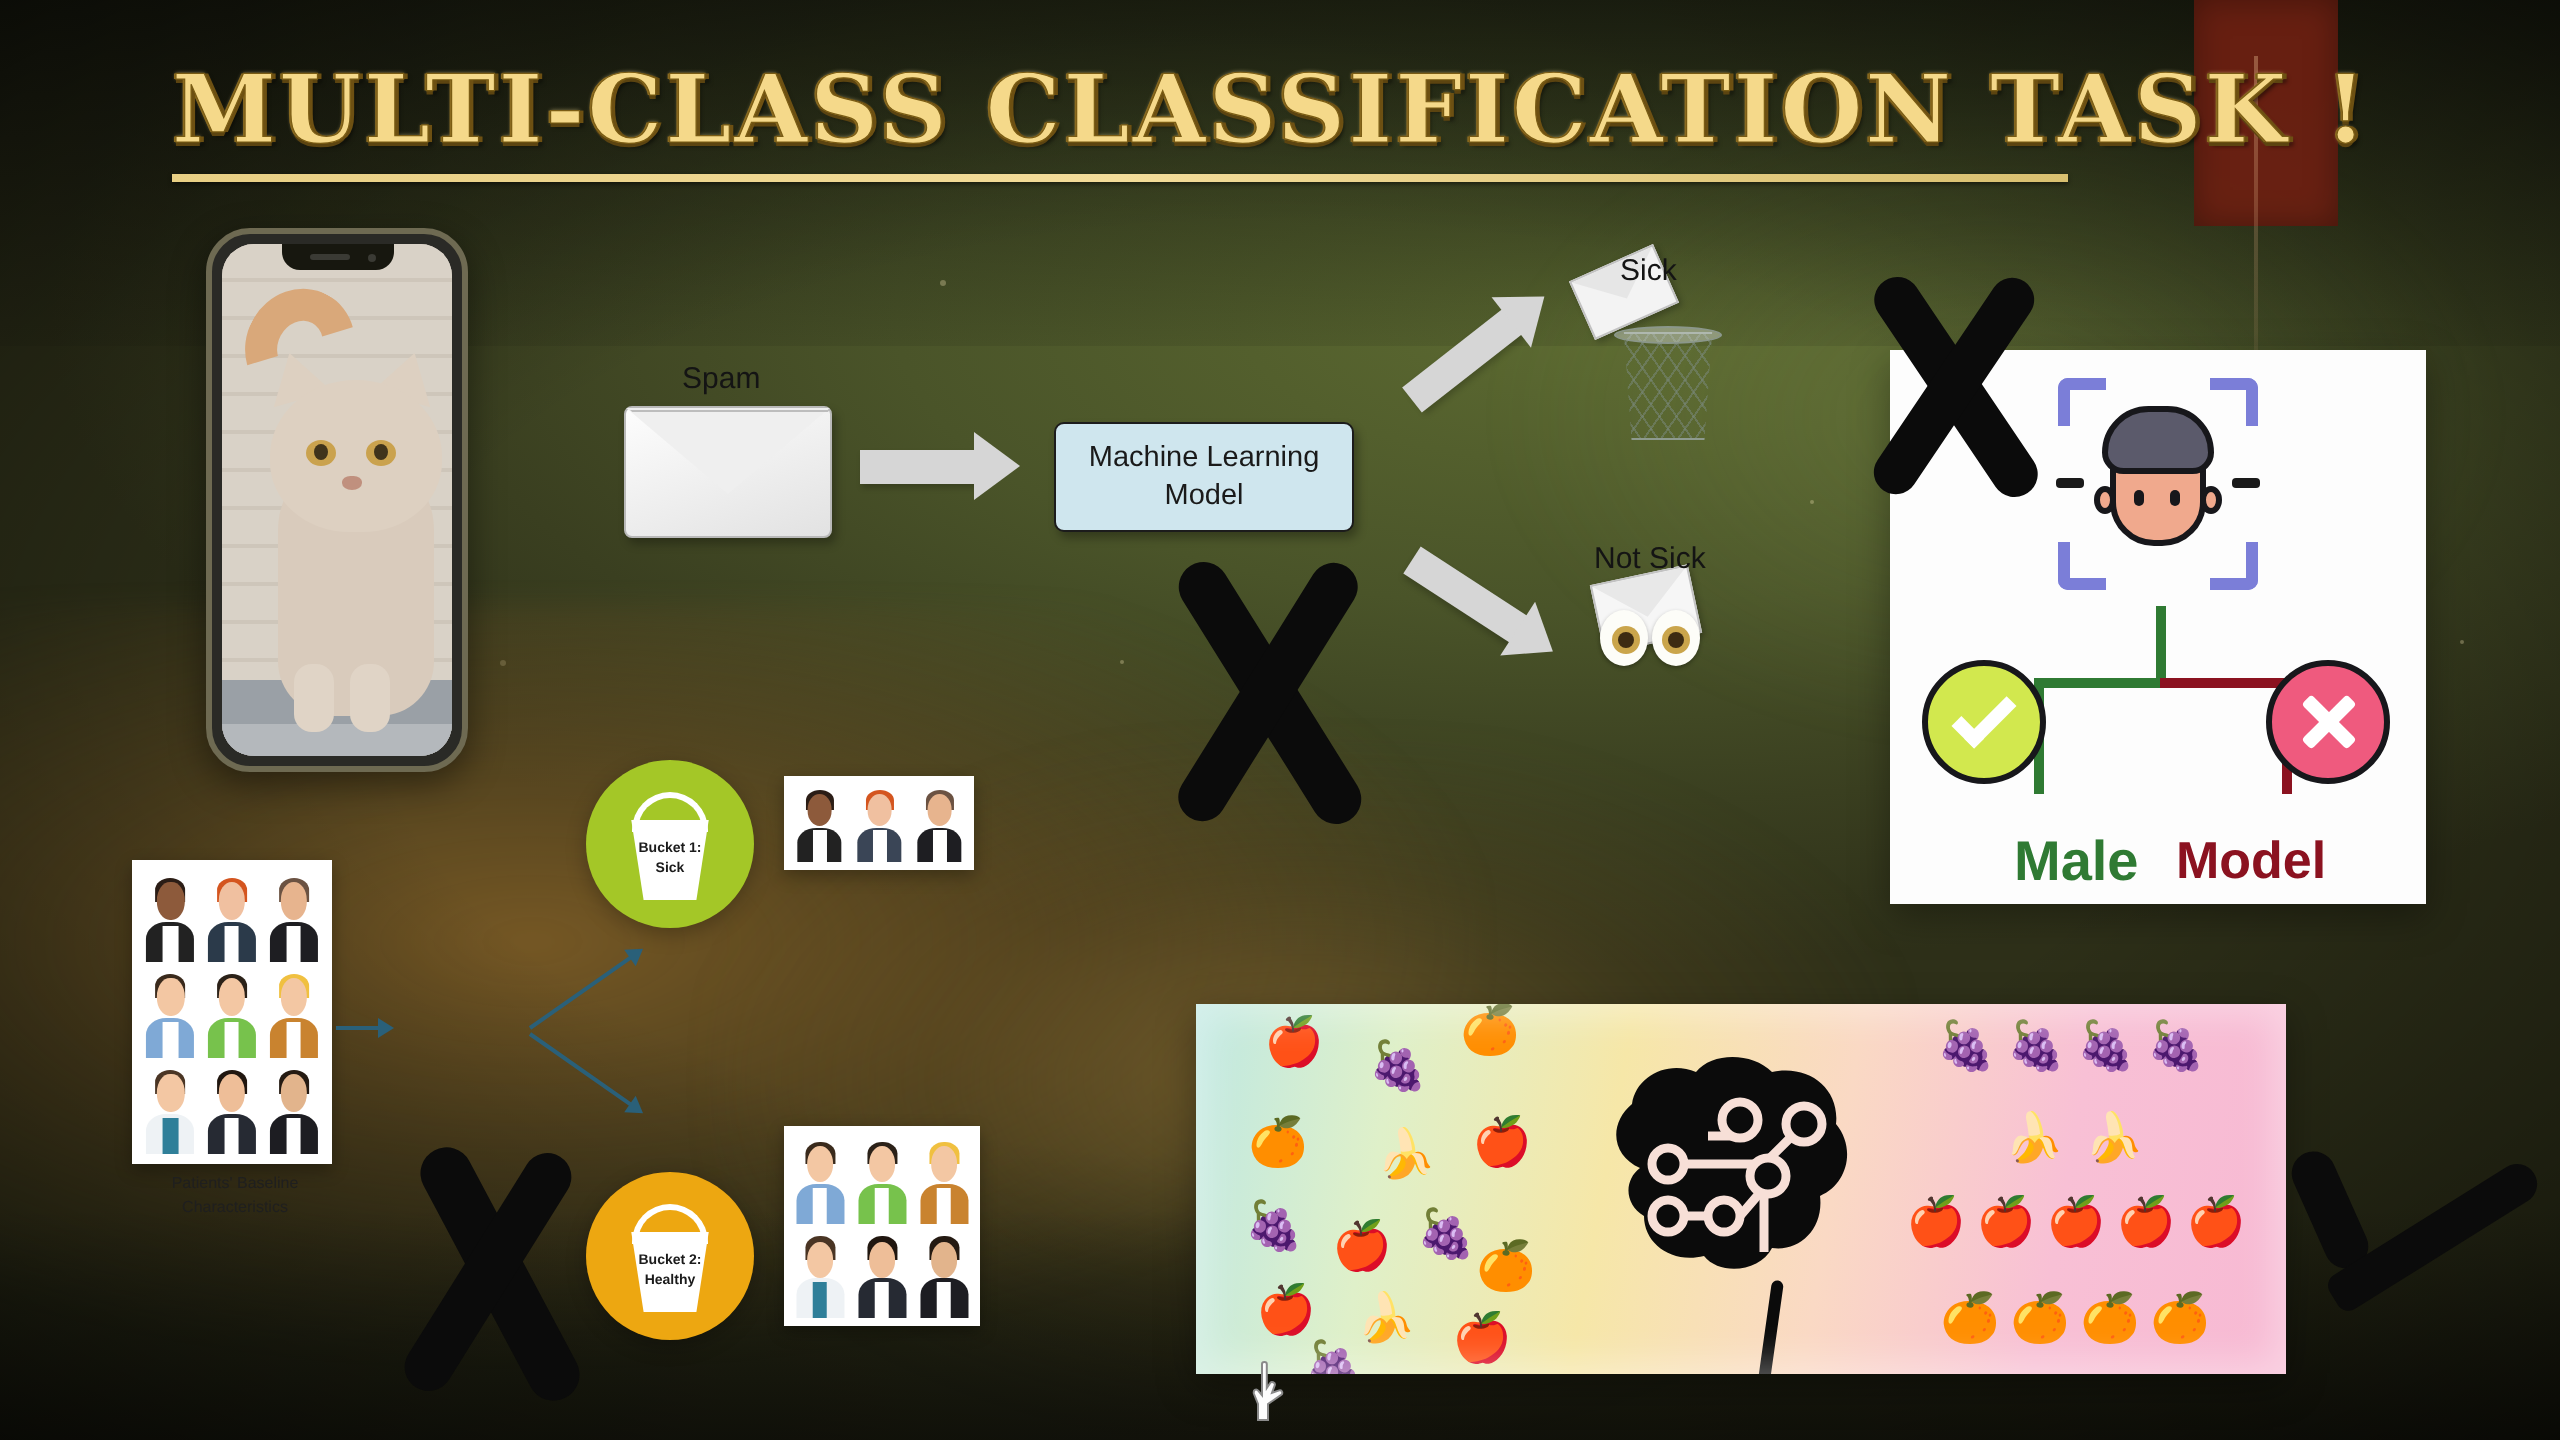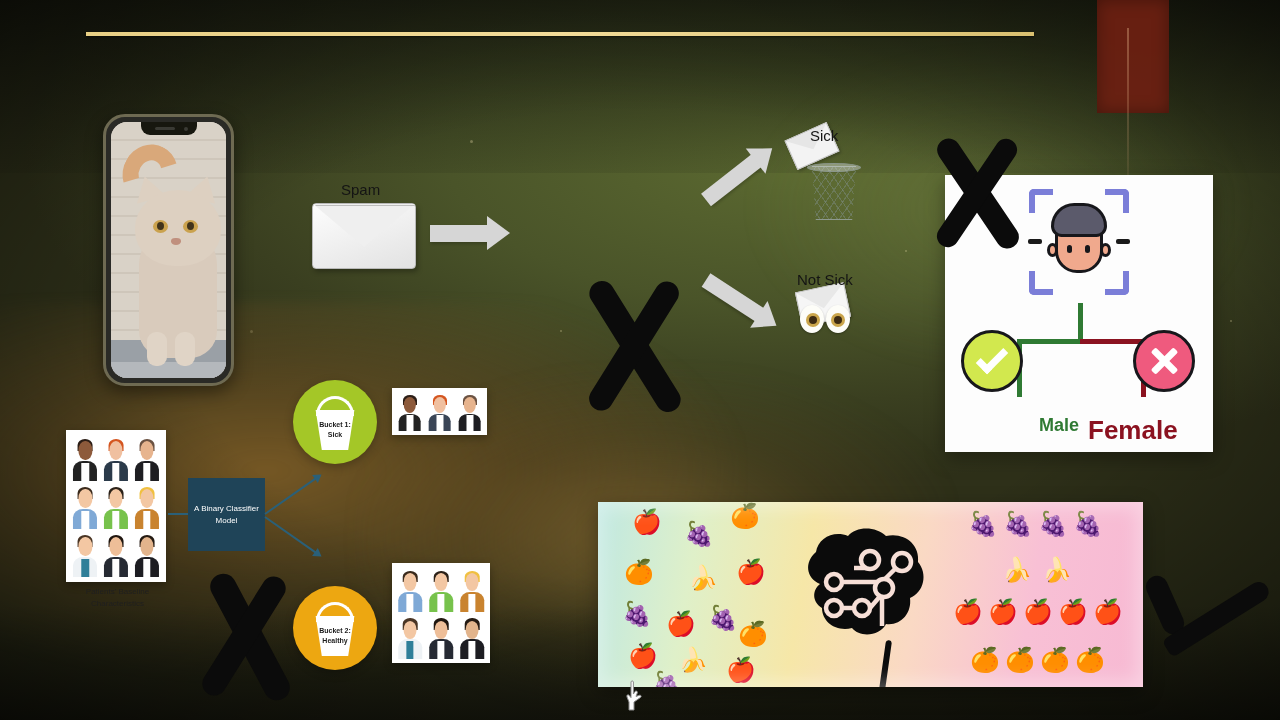--- a/index.html
+++ b/index.html
@@ -256,21 +256,21 @@
 
   .circ{ position:absolute; width:62px;height:62px;border-radius:50%; border:3px solid #17171b;
     display:flex;align-items:center;justify-content:center; }
   .circ.ok{ left:16px; top:155px; background:#d2e84e; }
   .circ.no{ left:188px; top:155px; background:#ef5a7e; }
   .tick{ width:30px;height:16px;border-left:7px solid #fff;border-bottom:7px solid #fff;transform:rotate(-45deg); margin-top:-6px;}
   .xm{ position:relative; width:32px;height:32px; }
   .xm:before,.xm:after{content:"";position:absolute;left:13px;top:0;width:7px;height:32px;background:#fff;border-radius:2px;}
   .xm:before{transform:rotate(45deg);} .xm:after{transform:rotate(-45deg);}
 
-  .g-male{ position:absolute; left:62px; top:240px; font-size:18px; font-weight:bold; color:#2f7a33;margin-left:32px; }
+  .g-male{ position:absolute; left:62px; top:240px; font-size:28px; font-weight:bold; color:#2f7a33; }
   .g-female{ position:absolute; left:143px; top:240px; font-size:26px; font-weight:bold; color:#8b1220; }
 
   
   .patients-card{
     position:absolute; left:66px; top:430px; width:100px; height:152px;
     background:#fff; box-shadow:0 3px 8px rgba(0,0,0,.3);
     display:grid; grid-template-columns:repeat(3,1fr); grid-template-rows:repeat(3,1fr);
     padding:5px; gap:2px;
   }
   .patients-cap{ position:absolute; left:60px; top:586px; width:115px; text-align:center;
@@ -356,20 +356,21 @@
   <div class="bg-speck" style="left:470px;top:140px;width:3px;height:3px;"></div>
   <div class="bg-speck" style="left:905px;top:250px;width:2px;height:2px;"></div>
   <div class="bg-speck" style="left:560px;top:330px;width:2px;height:2px;"></div>
   <div class="bg-speck" style="left:250px;top:330px;width:3px;height:3px;opacity:.6"></div>
   <div class="bg-speck" style="left:1230px;top:320px;width:2px;height:2px;"></div>
 
   <div class="red-block"></div>
   <div class="red-stripe"></div>
 
   <div class="title-wrap">
+    <div class="title">MULTI-CLASS CLASSIFICATION  TASK !</div>
     <div class="title-underline"></div>
   </div>
 
   <div class="phone">
     <div class="phone-screen">
       <div class="phone-notch">
         <div class="notch-speaker"></div>
         <div class="notch-cam"></div>
       </div>
       <div class="wallwood"></div>
@@ -387,20 +388,21 @@
       <div class="nose"></div>
     </div>
   </div>
 
   <div class="lbl email-label">Spam</div>
   <div class="envelope">
     <div class="env-flap"></div>
     <div class="env-vline"></div>
   </div>
   <div class="arrow-gray arrow-main"></div>
+  <div class="ml-box">Machine Learning Model</div>
   <div class="arrow-gray arrow-up"></div>
   <div class="arrow-gray arrow-dn"></div>
 
   <div class="env-small"></div>
   <div class="bin">
     <div class="bin-body"></div>
     <div class="bin-rim"></div>
   </div>
   <div class="lbl spam-label">Sick</div>
 
@@ -439,21 +441,21 @@
       <div class="tv-l"></div>
       <div class="tv-r"></div>
     </div>
     <div class="circ ok">
         <div class="tick"></div>
       </div>
     <div class="circ no">
         <div class="xm"></div>
       </div>
     <div class="g-male">Male</div>
-    <div class="g-female">Female</div>
+    <div class="g-female">Model</div>
   </div>
 
   <div class="patients-card">
     <div class="av">
         <div class="hr" style="background:#2b1d16"></div>
         <div class="hd" style="background:#8d5a3b"></div>
         <div class="bd" style="background:#222"></div>
         <div class="sh"></div>
       </div>
     <div class="av">
@@ -501,21 +503,20 @@
     <div class="av">
         <div class="hr" style="background:#241a12"></div>
         <div class="hd" style="background:#e2b48c"></div>
         <div class="bd" style="background:#1d1d22"></div>
         <div class="sh"></div>
       </div>
   </div>
   <div class="patients-cap">Patients' Baseline Characteristics</div>
 
   <div class="cline in"></div>
-  <div class="classifier-box">A Binary Classifier Model</div>
   <div class="cline up"></div>
   <div class="cline dn"></div>
 
   <div class="bucket-circ b1">
     <div class="handle"></div>
     <div class="pail">Bucket 1: Sick</div>
   </div>
   <div class="bucket-circ b2">
     <div class="handle"></div>
     <div class="pail">Bucket 2: Healthy</div>

